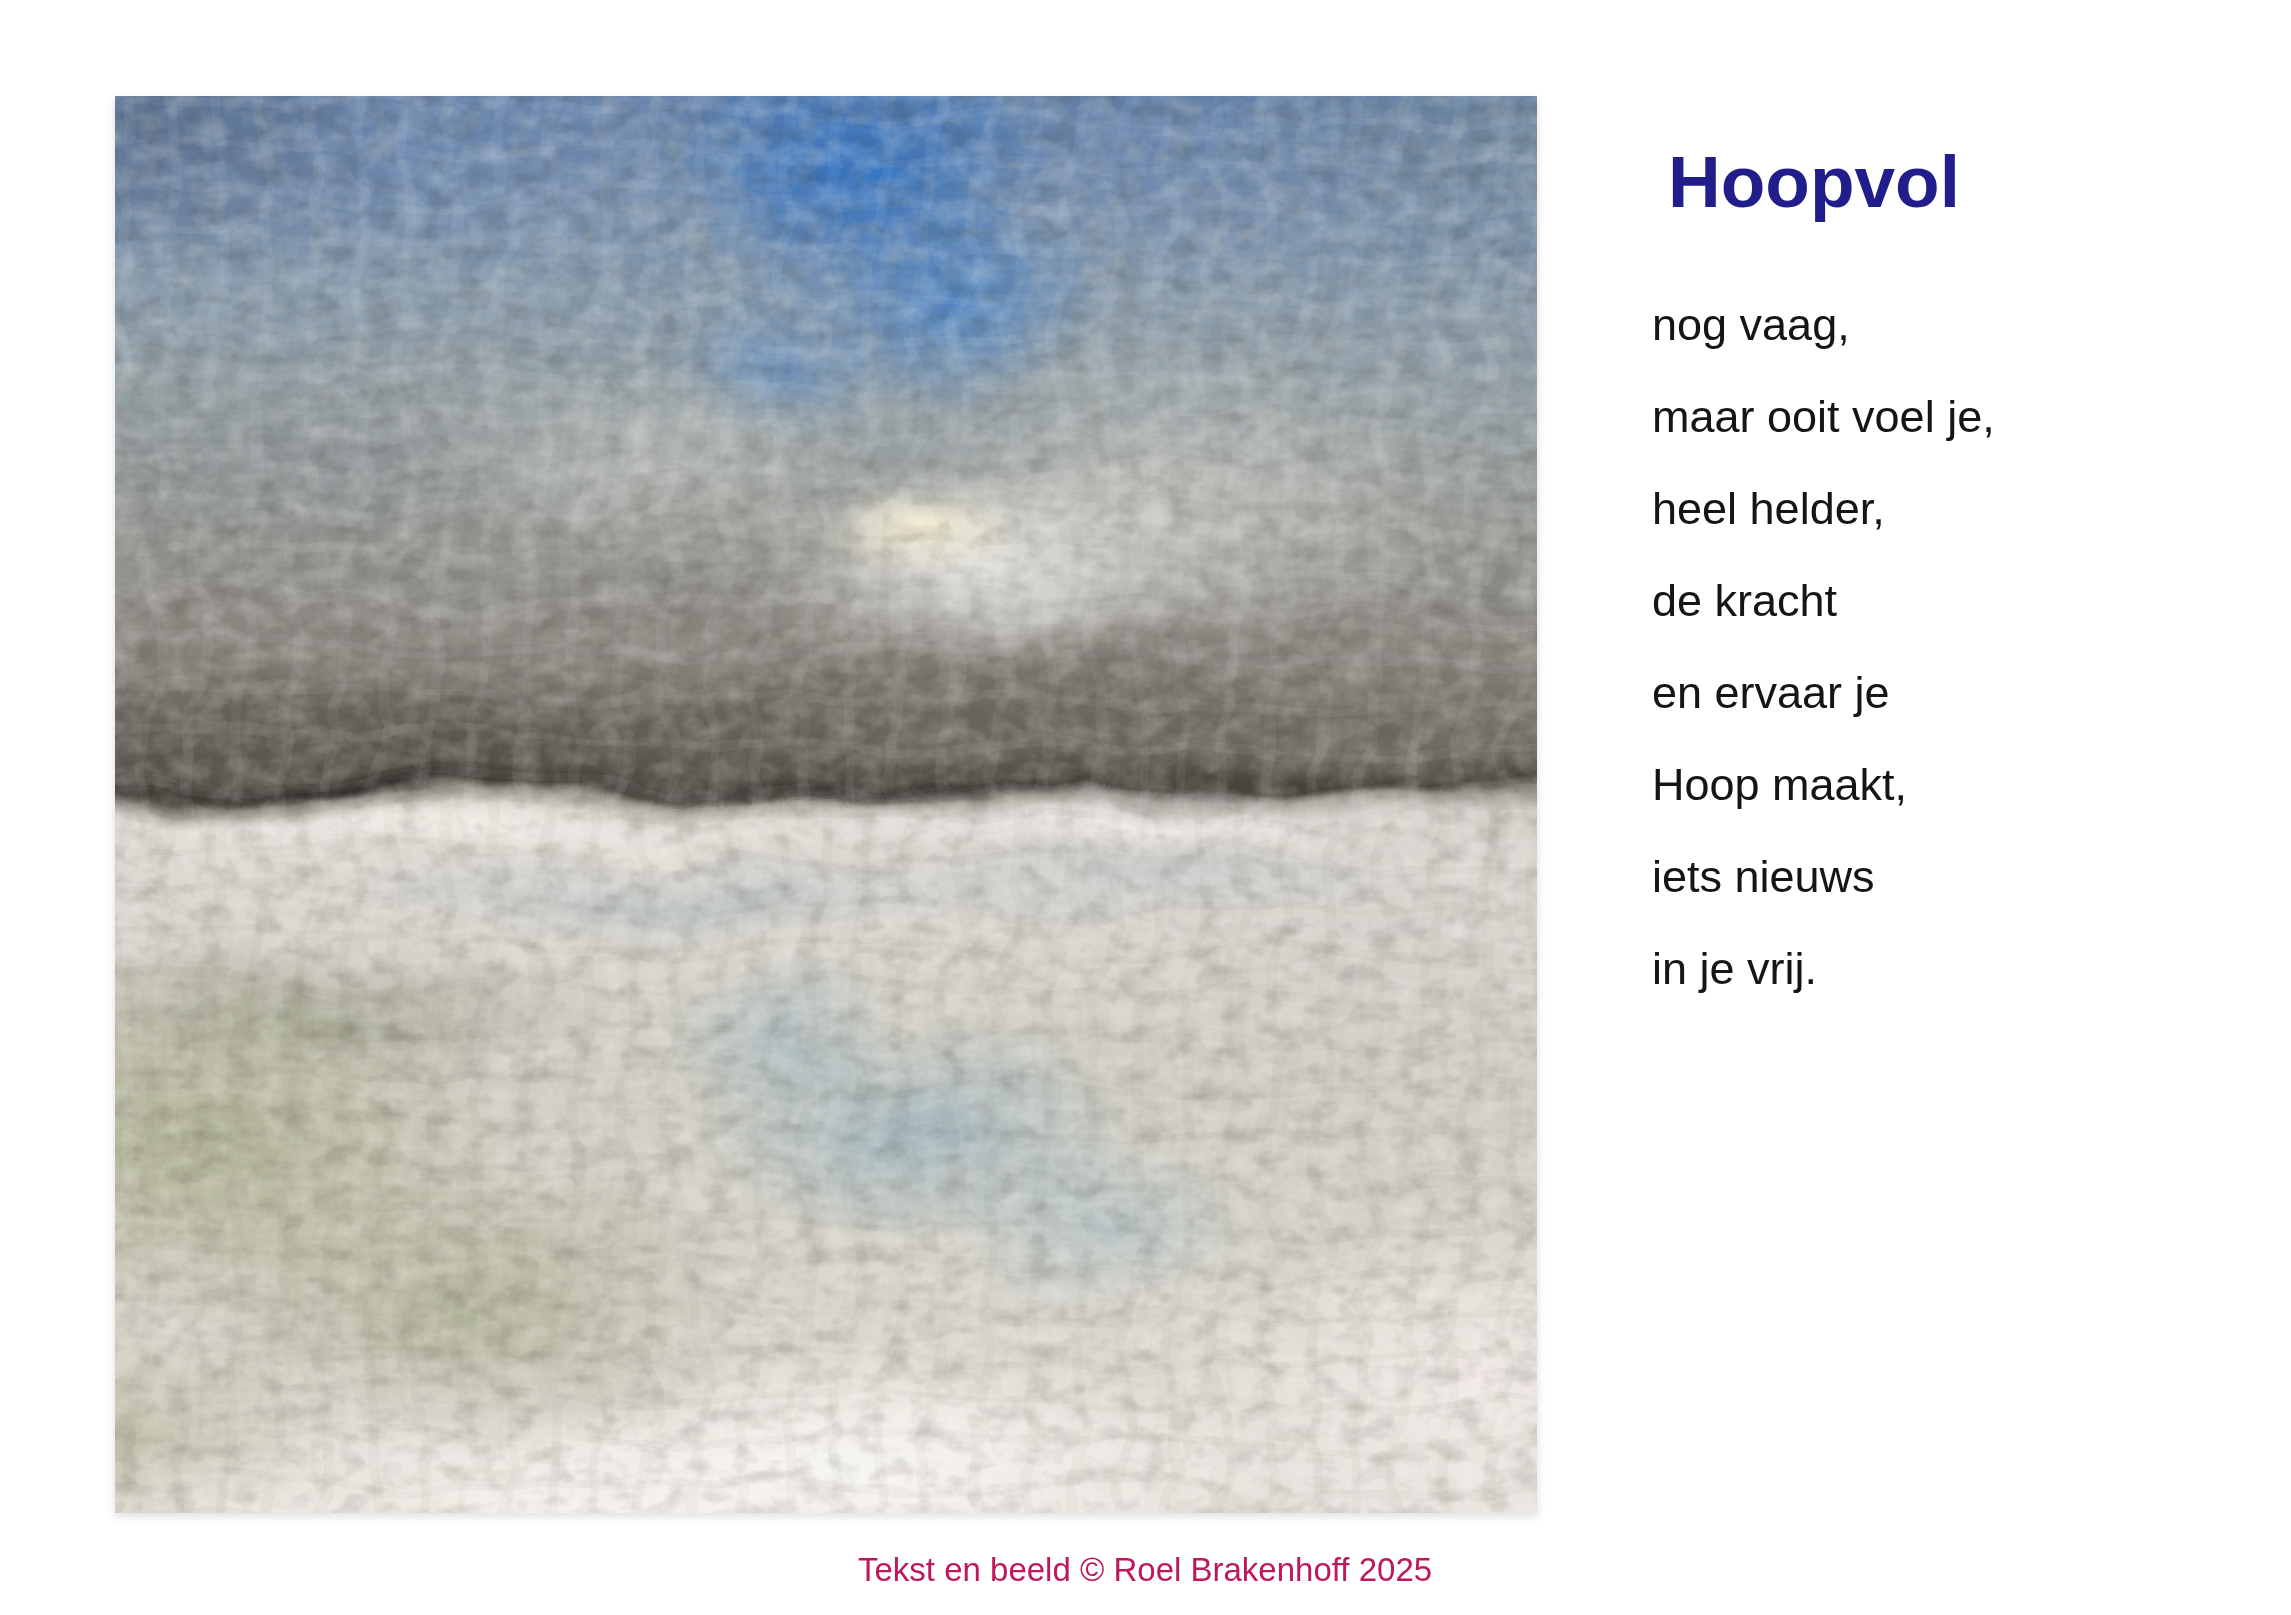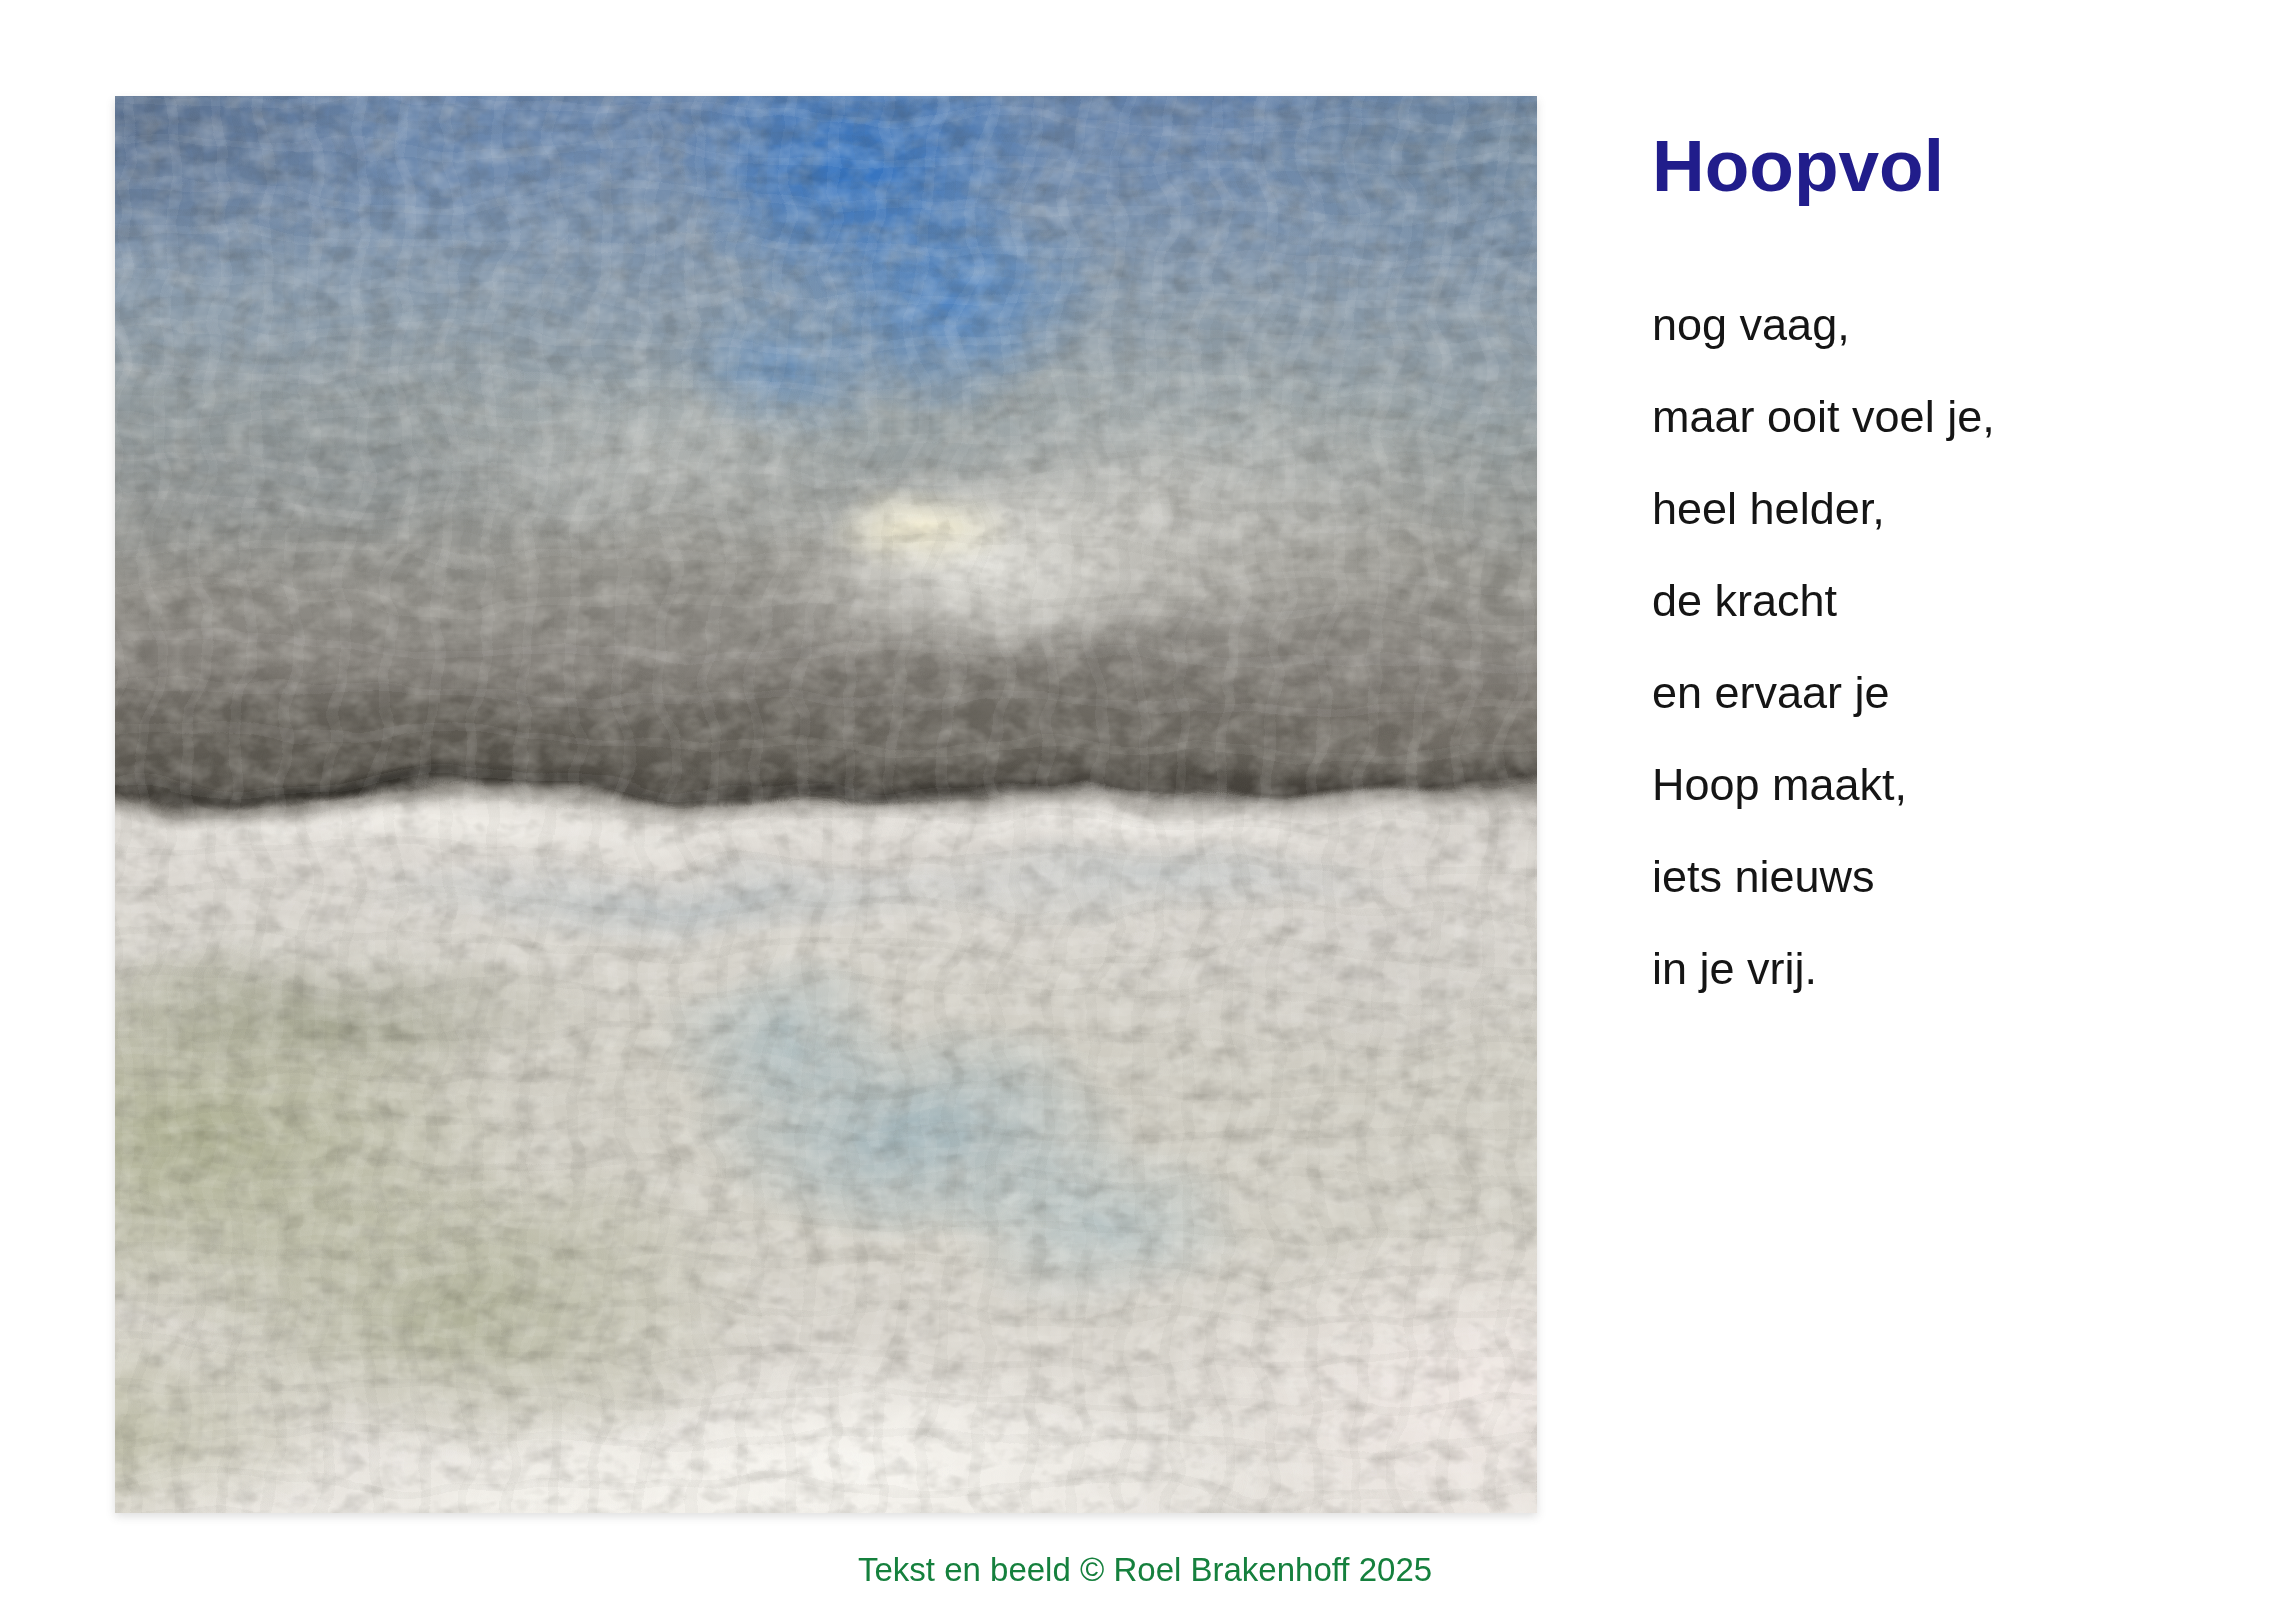--- a/index.html
+++ b/index.html
@@ -84,21 +84,21 @@
         #94938d 33%, #84807a 41%, #6e6a63 46%, #504c45 48%,
         #44403a 48.9%, #8a867f 49.6%, #cfcbc5 51%, #dad6d0 54%,
         #d5d2ca 60%, #cecbc1 68%, #d2cfc5 78%, #dbd7d0 88%, #e7e3dd 100%);
   }
 
   
   .poem-title {
     position: absolute;
     left: 1652px;
     top: 129px;
-    margin: 0;
+    margin: 16px;
     font-size: 73px;
     line-height: 73px;
     font-weight: 700;
     color: #211d8b;
     white-space: nowrap;
   }
   .poem-lines {
     position: absolute;
     left: 1652px;
     top: 279px;
@@ -106,21 +106,21 @@
     line-height: 92px;
     color: #151515;
     white-space: nowrap;
   }
   .caption {
     position: absolute;
     left: 858px;
     top: 1550px;
     font-size: 33px;
     line-height: 39px;
-    color: #15803d;
+    color: #be185d;
     white-space: nowrap;
   }
 
   .svg-defs {
     position: absolute;
     width: 0;
     height: 0;
   }
 </style>
 </head>

